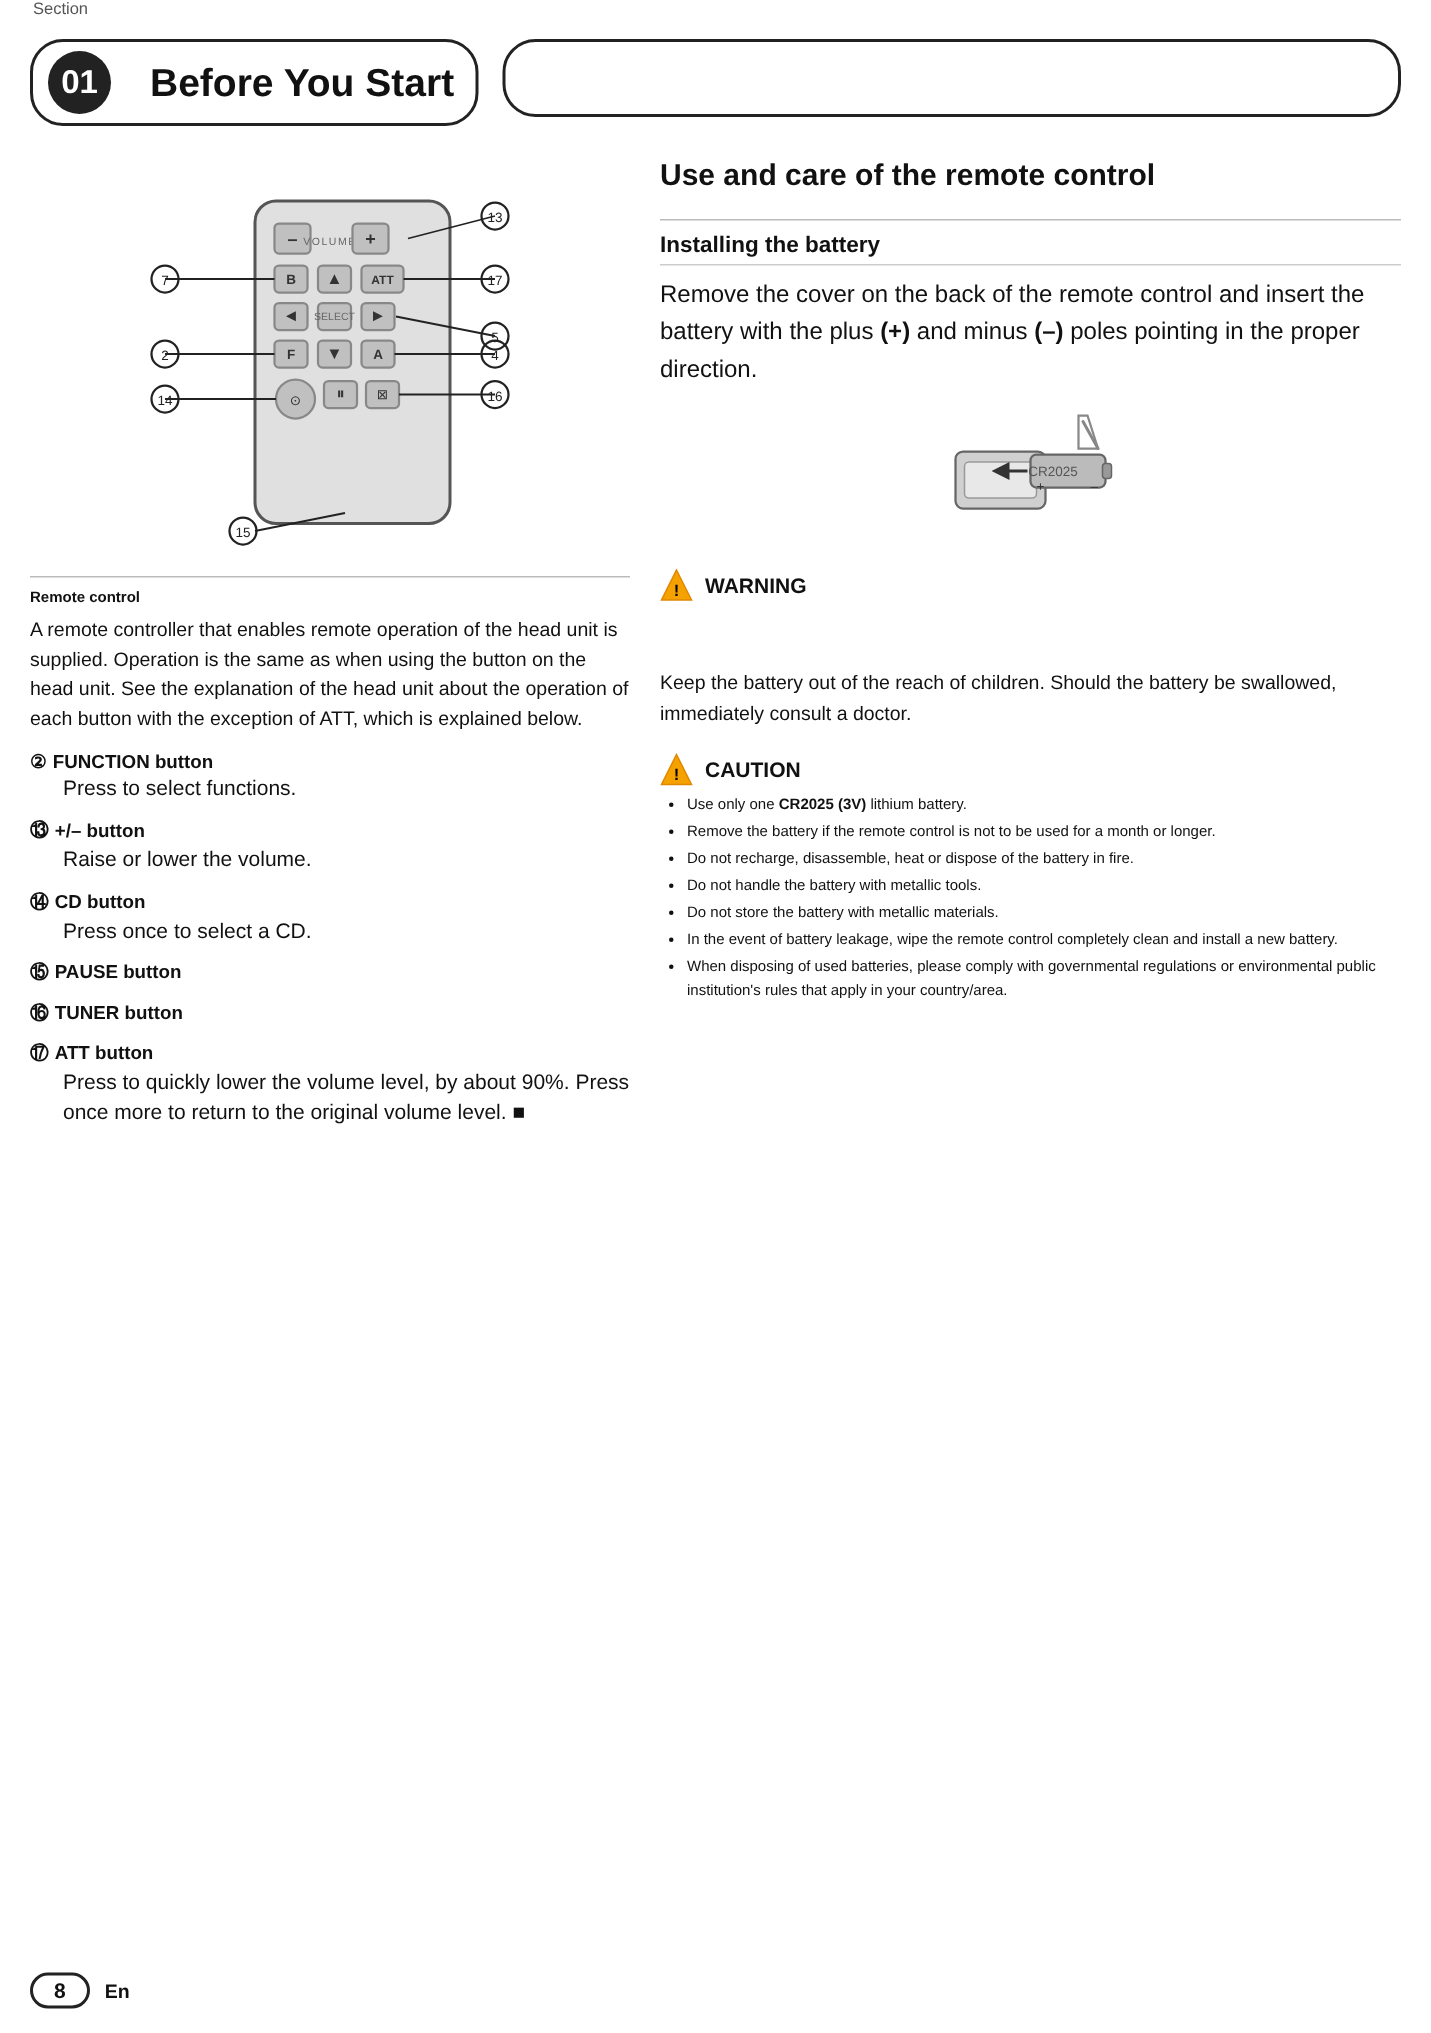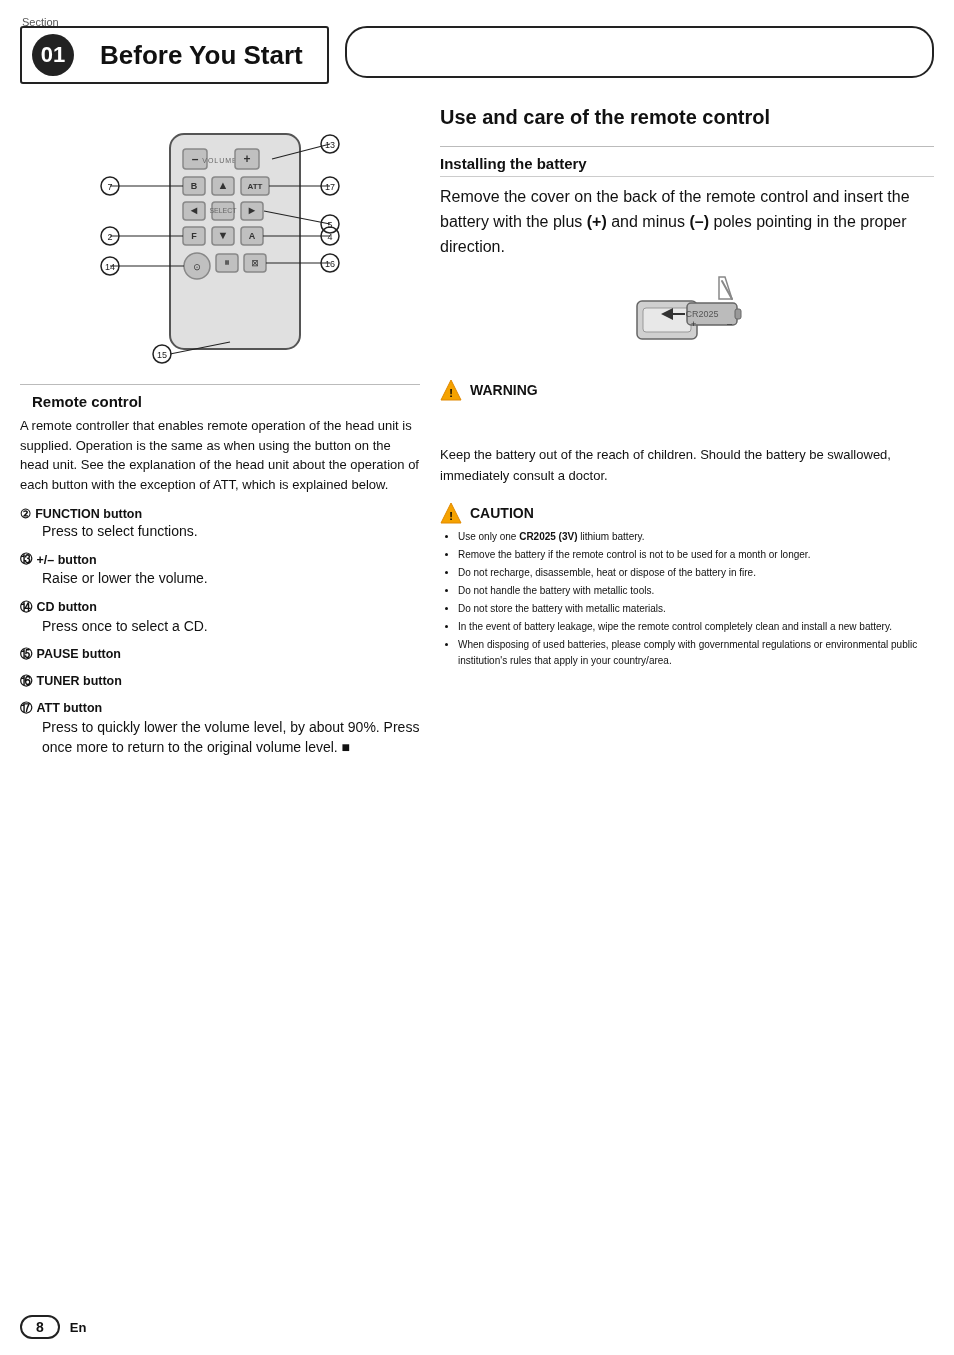--- a/index.html
+++ b/index.html
@@ -17,29 +17,29 @@
     .header {
       display: flex;
       align-items: stretch;
       padding: 8px 20px 0 20px;
       gap: 16px;
     }
     .section-label {
       font-size: 11px;
       color: #555;
       position: absolute;
-      top: 16px;
+      top: 0;
       left: 22px;
     }
     .header-left {
       display: flex;
       align-items: center;
       border: 2px solid #222;
-      border-radius: 3px;
-      padding: 6px 24px 6px 10px;
+      border-radius: 22px;
+      padding: 6px 14px 6px 10px;
       gap: 10px;
       margin-top: 18px;
     }
     .section-number {
       background: #222;
       color: #fff;
       font-size: 22px;
       font-weight: bold;
       border-radius: 50%;
       width: 42px;
@@ -91,24 +91,23 @@
       position: absolute;
       top: 0;
       left: 0;
       width: 100%;
       height: 100%;
       pointer-events: none;
     }
 
     
     .section-title {
-      font-size: 15px;
+      font-size: 10px;
       font-weight: bold;
       margin-bottom: 6px;
-      margin-left: 12px;
     }
     .section-body {
       font-size: 13px;
       line-height: 1.5;
       margin-bottom: 12px;
     }
 
     
     .btn-desc {
       margin-bottom: 10px;

